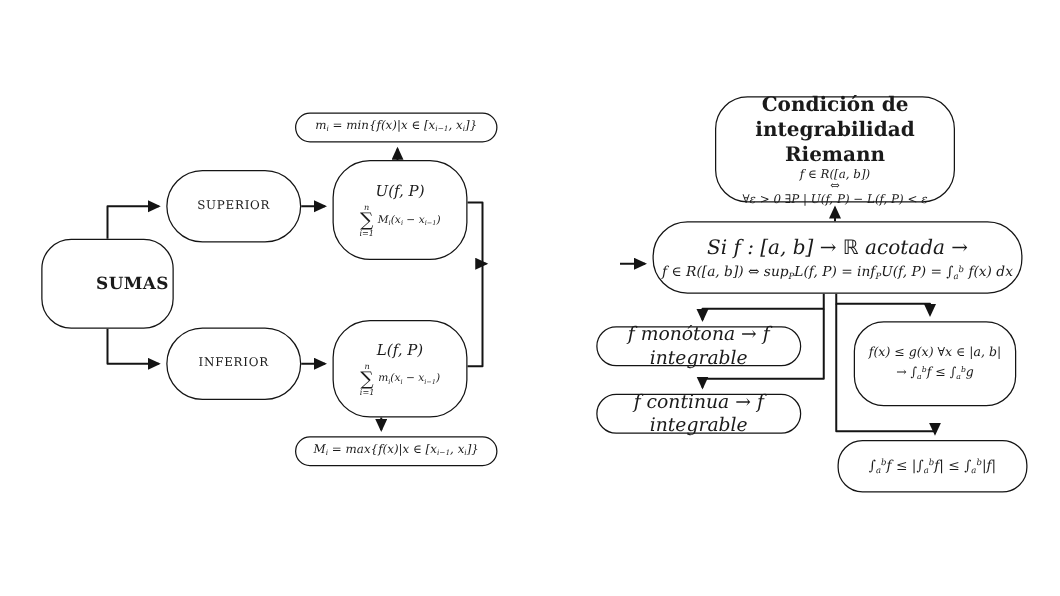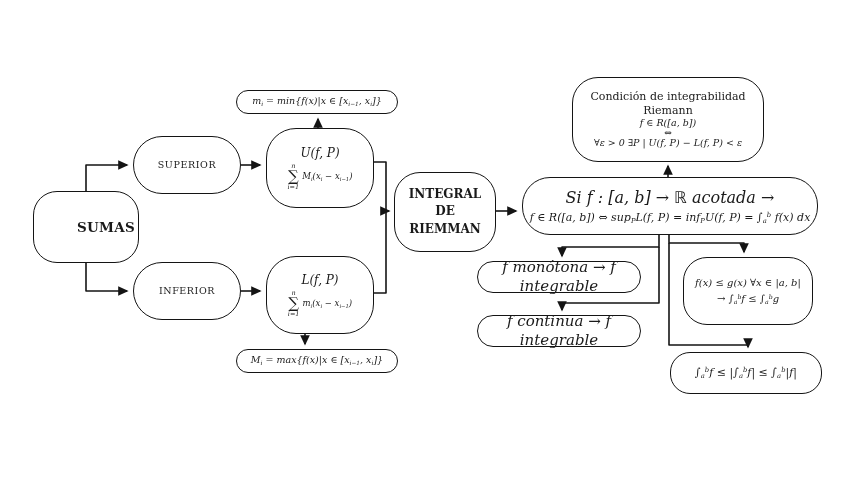--- a/index.html
+++ b/index.html
@@ -24,21 +24,21 @@
   .sigma-stack .sig{font-size:15px;font-style:normal;margin:0;}
   
   .n-sumas{font-size:13.5px;font-weight:bold;border-radius:24px;letter-spacing:0.3px;padding-left:40px;}
   .n-branch{font-size:9.5px;border-radius:29px;letter-spacing:0.6px;}
   .n-minmax{font-size:9.5px;border-radius:12px;line-height:1;}
   .n-sum{border-radius:30px;}
   .n-sum .title{font-size:12px;font-style:italic;}
   .n-sum .expr{font-size:8.5px;}
   .n-integral{font-size:12px;font-weight:bold;border-radius:26px;line-height:1.45;padding:0 10px;}
   .n-cond{border-radius:26px;line-height:1.25;}
-  .n-cond .t1{font-size:11px;font-weight:normal;}
+  .n-cond .t1{font-size:16px;font-weight:bold;}
   .n-cond .m{font-size:9.5px;}
   .n-cond .dbl{font-size:9px;line-height:0.9;}
   .n-def{border-radius:28px;line-height:1.5;}
   .n-def .l1{font-size:16px;}
   .n-def .l2{font-size:11px;}
   .n-small{font-size:15px;border-radius:16px;}
   .n-comp{border-radius:24px;font-size:10px;line-height:1.6;}
   .n-abs{font-size:11px;border-radius:20px;}
 </style>
 </head>
@@ -107,23 +107,20 @@
     <div class="sumrow">
       <span class="sigma-stack">
         <span class="lim">n</span>
         <span class="sig">∑</span>
         <span class="lim">i=1</span>
       </span>
       <span class="math expr">m<sub>i</sub>(x<sub>i</sub> − x<sub>i−1</sub>)</span>
     </div>
   </div>
 
-  <div class="node n-integral" style="left:394px;top:172px;width:102px;height:80px;">
-    <span>INTEGRAL DE RIEMMAN</span>
-  </div>
 
   <div class="node n-cond" style="left:572px;top:77px;width:192px;height:85px;">
     <div class="t1">Condición de integrabilidad</div>
     <div class="t1">Riemann</div>
     <div class="m math">f ∈ R([a, b])</div>
     <div class="dbl">⇔</div>
     <div class="m math">∀ε &gt; 0 ∃P  | U(f, P) − L(f, P) &lt; ε</div>
   </div>
 
   <div class="node n-def" style="left:522px;top:177px;width:296px;height:58px;">

